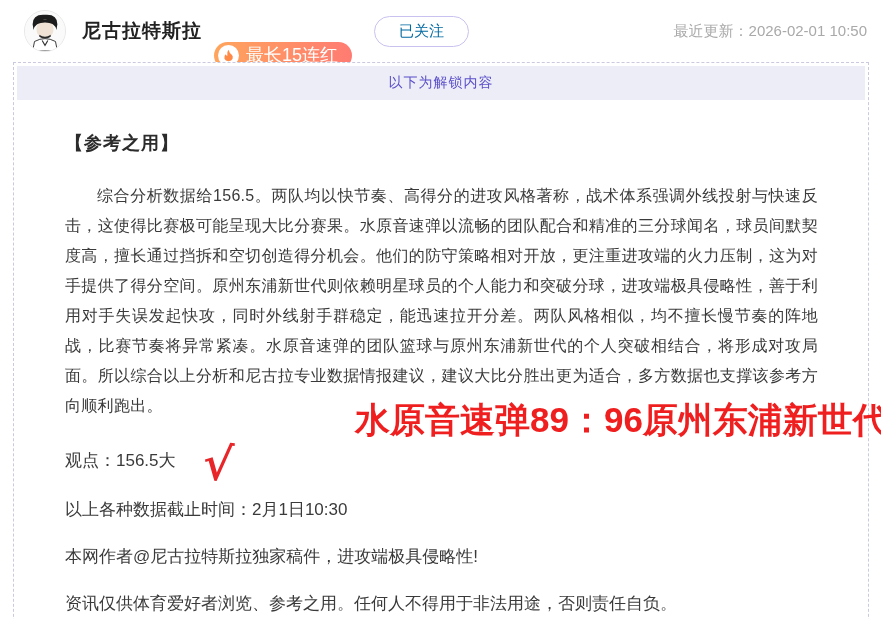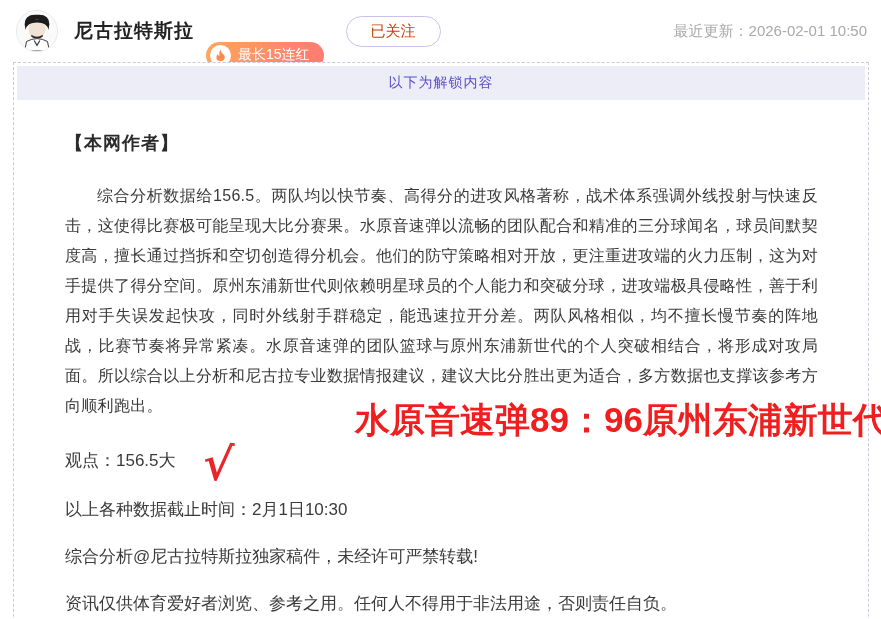--- a/index.html
+++ b/index.html
@@ -9,21 +9,21 @@
     font-family: "Liberation Sans", "DejaVu Sans", sans-serif;
     overflow: hidden;
     position: relative;
   }
 
   
   .header {
     height: 62px;
     display: flex;
     align-items: center;
-    padding: 0 14px 0 16px;
+    padding: 0 14px 0 24px;
     background: #fff;
   }
   .avatar {
     width: 42px; height: 42px;
     border-radius: 50%;
     overflow: hidden;
     background: #f7f7f7;
     border: 1px solid #e8e8e8;
     flex: 0 0 auto;
     cursor: pointer;
@@ -38,41 +38,41 @@
   }
   .streak-badge {
     display: inline-flex;
     align-items: center;
     height: 27px;
     margin-left: 12px;
     padding: 0 14px 0 4px;
     border-radius: 14px;
     background: linear-gradient(90deg, #ffa55c, #ff7b72);
     color: #fff;
-    font-size: 14px;
+    font-size: 18px;
     white-space: nowrap;
     margin-top: 48px;
   }
   .flame-circle {
     width: 21px; height: 21px;
     border-radius: 50%;
     background: #fff;
     display: inline-flex;
     align-items: center;
     justify-content: center;
     margin-right: 7px;
   }
   .follow-btn {
     margin-left: 22px;
     height: 31px;
     padding: 0 24px;
     border-radius: 16px;
     border: 1px solid #c9c2f0;
     background: #fff;
-    color: #c2410c;
+    color: #0369a1;
     font-size: 15px;
     cursor: pointer;
     font-family: inherit;
   }
   .header-spacer { flex: 1; }
   .update-time {
     color: #a9a9a9;
     font-size: 15px;
     white-space: nowrap;
     margin-left: 7px;
@@ -182,28 +182,28 @@
   </div>
   <button class="follow-btn">已关注</button>
   <div class="header-spacer"></div>
   <div class="update-time">最近更新：2026-02-01 10:50</div>
 </div>
 
 <div class="content-box">
   <div class="unlock-banner">以下为解锁内容</div>
 
   <div class="content-inner">
-    <div class="section-title">【本网作者】</div>
+    <div class="section-title">【参考之用】</div>
 
     <p class="analysis-paragraph">综合分析数据给156.5。两队均以快节奏、高得分的进攻风格著称，战术体系强调外线投射与快速反击，这使得比赛极可能呈现大比分赛果。水原音速弹以流畅的团队配合和精准的三分球闻名，球员间默契度高，擅长通过挡拆和空切创造得分机会。他们的防守策略相对开放，更注重进攻端的火力压制，这为对手提供了得分空间。原州东浦新世代则依赖明星球员的个人能力和突破分球，进攻端极具侵略性，善于利用对手失误发起快攻，同时外线射手群稳定，能迅速拉开分差。两队风格相似，均不擅长慢节奏的阵地战，比赛节奏将异常紧凑。水原音速弹的团队篮球与原州东浦新世代的个人突破相结合，将形成对攻局面。所以综合以上分析和尼古拉专业数据情报建议，建议大比分胜出更为适合，多方数据也支撑该参考方向顺利跑出。</p>
 
     <div class="viewpoint-row">
       <span>观点：156.5大</span>
       <span class="red-check">√</span>
     </div>
 
     <div class="meta-line">以上各种数据截止时间：2月1日10:30</div>
-    <div class="meta-line">综合分析@尼古拉特斯拉独家稿件，未经许可严禁转载!</div>
+    <div class="meta-line">本网作者@尼古拉特斯拉独家稿件，进攻端极具侵略性!</div>
     <div class="meta-line">资讯仅供体育爱好者浏览、参考之用。任何人不得用于非法用途，否则责任自负。</div>
   </div>
 
   <div class="score-overlay">水原音速弹89：96原州东浦新世代</div>
 </div>
 
 </body></html>

